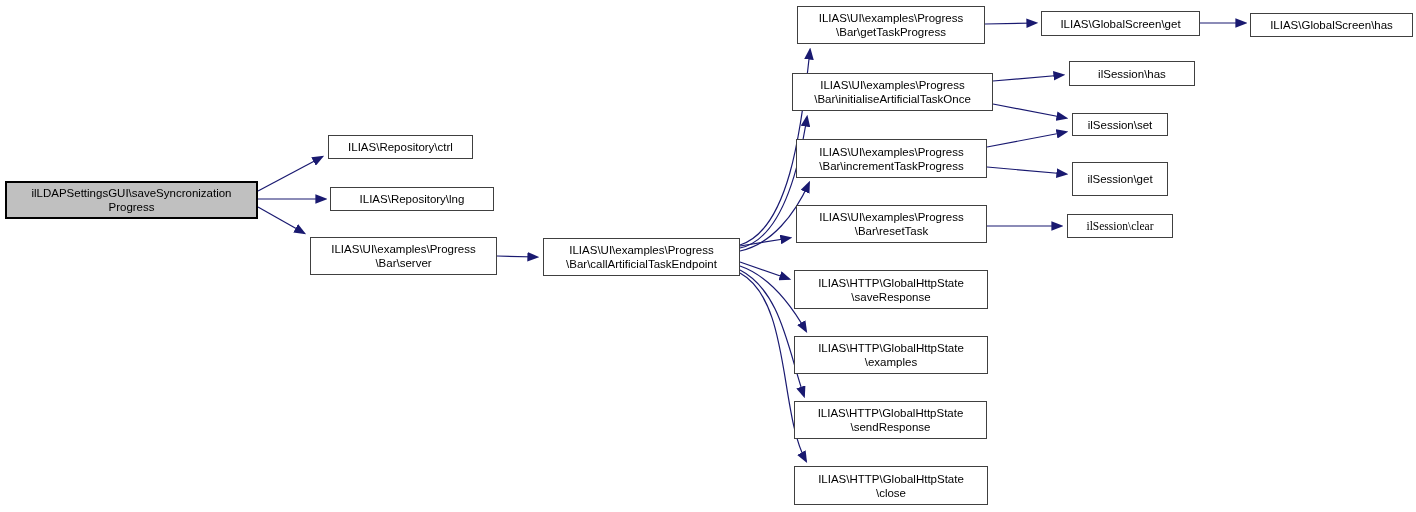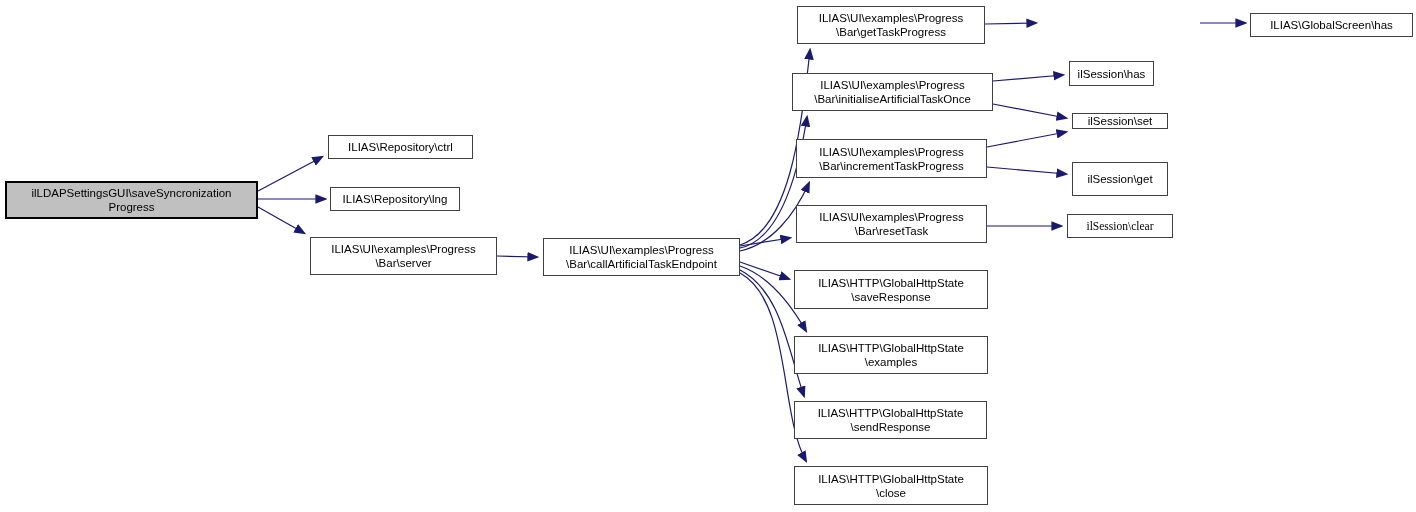--- a/index.html
+++ b/index.html
@@ -64,21 +64,21 @@
       </g>
   </svg>
   <div class="node-layer" id="nodes">
       <div class="node highlight" style="left: 5px; top: 181px; width: 253px; height: 38px;">
         <span class="line">ilLDAPSettingsGUI\saveSyncronization</span>
         <span class="line">Progress</span>
       </div>
       <div class="node" style="left: 328px; top: 135px; width: 145px; height: 24px; justify-content: center;">
         <span class="line">ILIAS\Repository\ctrl</span>
       </div>
-      <div class="node" style="left: 330px; top: 187px; width: 130px; height: 24px; text-align: right;">
+      <div class="node" style="left: 330px; top: 187px; width: 164px; height: 24px; text-align: right;">
         <span class="line">ILIAS\Repository\lng</span>
       </div>
       <div class="node" style="left: 310px; top: 237px; width: 187px; height: 38px;">
         <span class="line">ILIAS\UI\examples\Progress</span>
         <span class="line">\Bar\server</span>
       </div>
       <div class="node" style="left: 543px; top: 238px; width: 197px; height: 38px;">
         <span class="line">ILIAS\UI\examples\Progress</span>
         <span class="line">\Bar\callArtificialTaskEndpoint</span>
       </div>
@@ -107,27 +107,30 @@
         <span class="line">\examples</span>
       </div>
       <div class="node" style="left: 794px; top: 401px; width: 193px; height: 38px;">
         <span class="line">ILIAS\HTTP\GlobalHttpState</span>
         <span class="line">\sendResponse</span>
       </div>
       <div class="node" style="left: 794px; top: 466px; width: 194px; height: 39px;">
         <span class="line">ILIAS\HTTP\GlobalHttpState</span>
         <span class="line">\close</span>
       </div>
+      <div class="node" style="left: 1041px; top: 11px; width: 159px; height: 25px;">
+        <span class="line">ILIAS\GlobalScreen\get</span>
+      </div>
       <div class="node" style="left: 1250px; top: 13px; width: 163px; height: 24px; justify-content: center;">
         <span class="line">ILIAS\GlobalScreen\has</span>
       </div>
-      <div class="node" style="left: 1069px; top: 61px; width: 85px; height: 25px;">
+      <div class="node" style="left: 1069px; top: 61px; width: 126px; height: 25px;">
         <span class="line">ilSession\has</span>
       </div>
-      <div class="node" style="left: 1072px; top: 113px; width: 96px; height: 16px;">
+      <div class="node" style="left: 1072px; top: 113px; width: 96px; height: 23px;">
         <span class="line">ilSession\set</span>
       </div>
       <div class="node" style="left: 1072px; top: 162px; width: 96px; height: 34px;">
         <span class="line">ilSession\get</span>
       </div>
       <div class="node" style="left: 1067px; top: 214px; width: 106px; height: 24px; font-family: Liberation Serif, serif;">
         <span class="line">ilSession\clear</span>
       </div>
     </div>
 </div>

